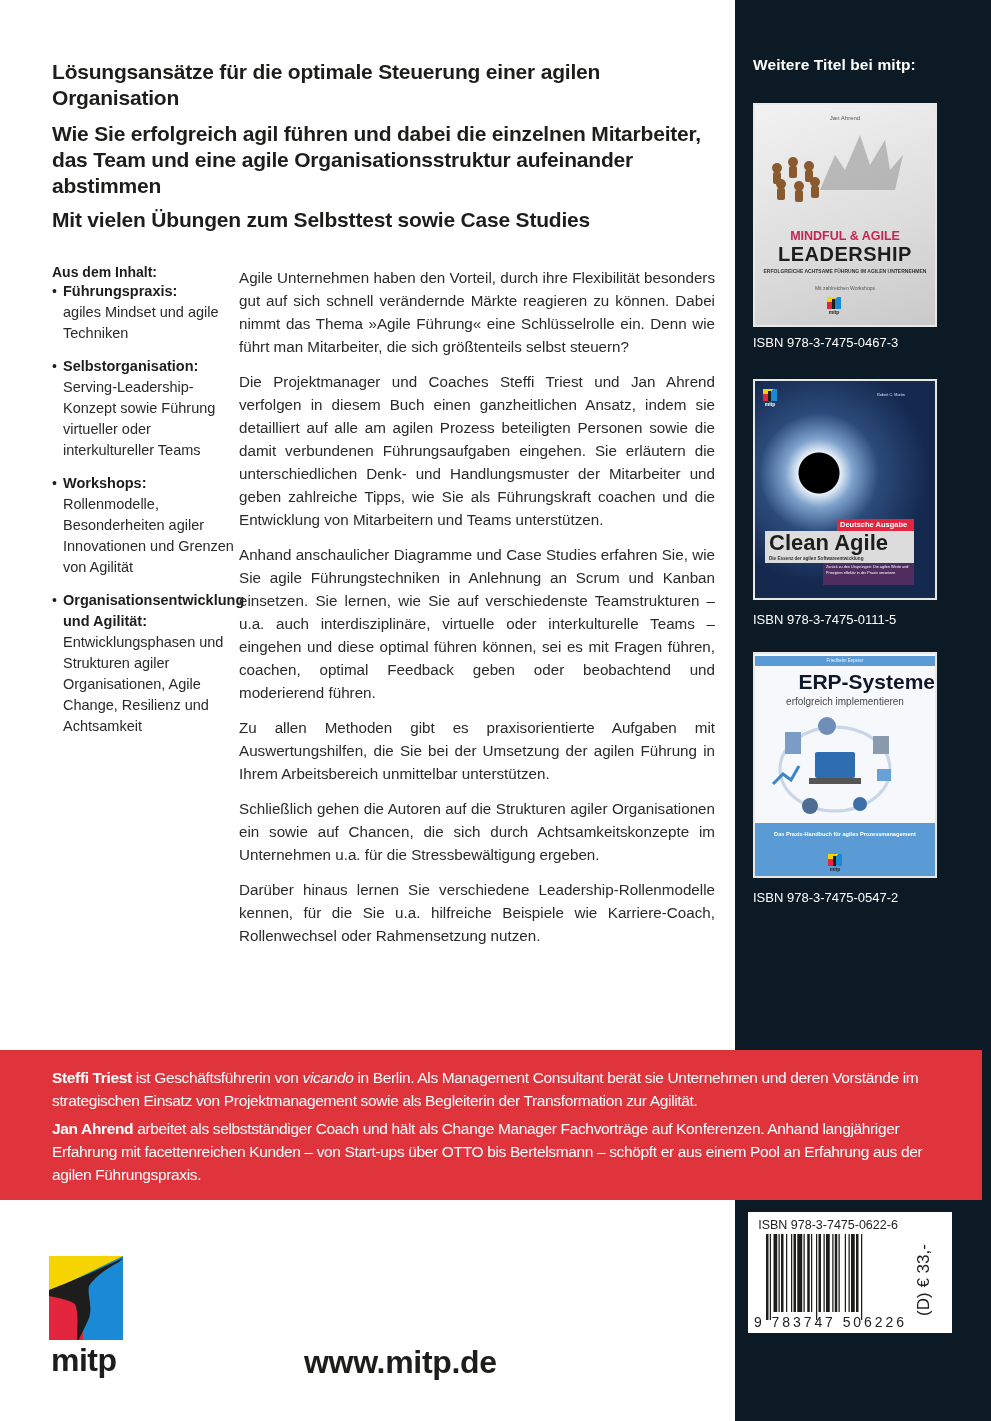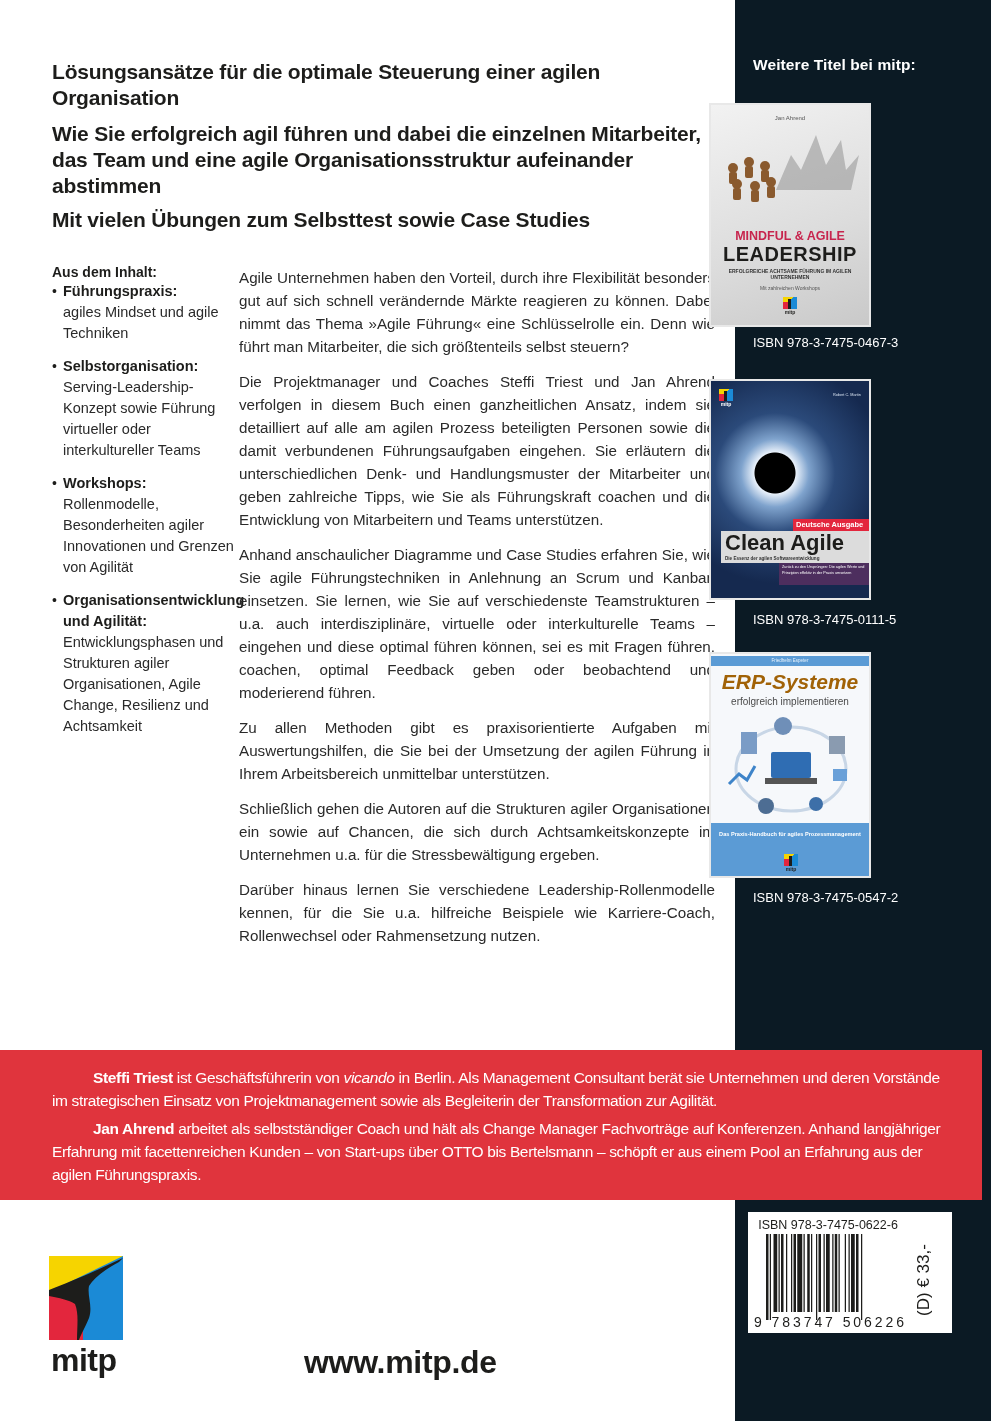--- a/index.html
+++ b/index.html
@@ -2,21 +2,21 @@
 <html><head>
 <meta charset="utf-8">
 <style>
   * { box-sizing: border-box; margin: 0; padding: 0; }
   html, body { width: 991px; height: 1421px; background: #ffffff; overflow: hidden; }
   body { position: relative; font-family: "DejaVu Sans", sans-serif; color: #1d1d1b; }
 
   .sidebar { position: absolute; left: 735px; top: 0; width: 256px; height: 1421px; background: #0b1a24; }
   .sidebar-heading { position: absolute; left: 753px; top: 56px; color: #ffffff; font-size: 15.5px; font-weight: bold; font-family: "Liberation Sans", sans-serif; letter-spacing: 0.1px; }
 
-  .book { position: absolute; left: 709px; width: 162px; border: 2px solid #e8e8e8; overflow: hidden; }
+  .book { position: absolute; left: 753px; width: 184px; border: 2px solid #e8e8e8; overflow: hidden; }
   .isbn { position: absolute; left: 753px; color: #ffffff; font-size: 13px; font-family: "Liberation Sans", sans-serif; }
 
   
   .b1 { top: 103px; height: 224px; background: linear-gradient(160deg, #f2f2f2 0%, #dcdcdc 60%, #c9c9c9 100%); }
   .b1 .author { position: absolute; top: 10px; width: 100%; text-align: center; font-size: 6px; color: #555; font-family: "Liberation Sans", sans-serif; }
   .b1 .pawns { position: absolute; left: 10px; top: 45px; width: 80px; height: 55px; }
   .b1 .shadow { position: absolute; left: 60px; top: 20px; width: 90px; height: 70px; }
   .b1 .t1 { position: absolute; top: 124px; width: 100%; text-align: center; font-size: 12.5px; color: #c7254e; font-weight: bold; font-family: "Liberation Sans", sans-serif; }
   .b1 .t2 { position: absolute; top: 138px; width: 100%; text-align: center; font-size: 20px; color: #1d1d1b; font-weight: bold; font-family: "Liberation Sans", sans-serif; letter-spacing: 0.5px; }
   .b1 .t3 { position: absolute; top: 163px; width: 100%; text-align: center; font-size: 5px; color: #333; font-weight: bold; line-height: 6px; font-family: "Liberation Sans", sans-serif; }
@@ -35,21 +35,21 @@
   .b2 .authors { position: absolute; left: 122px; top: 12px; font-size: 3.8px; line-height: 5px; color: #d7e2f0; font-family: "Liberation Sans", sans-serif; }
   .b2 .edition { position: absolute; left: 82px; top: 138px; width: 77px; height: 12px; background: #e3263d; color: #fff; font-size: 7.5px; font-weight: bold; padding-left: 3px; line-height: 12px; font-family: "Liberation Sans", sans-serif; }
   .b2 .band { position: absolute; left: 10px; top: 150px; width: 149px; height: 32px; background: #dcdcdc; }
   .b2 .t1 { position: absolute; left: 14px; top: 149px; font-size: 22px; font-weight: bold; color: #1d1d1b; font-family: "Liberation Sans", sans-serif; }
   .b2 .t2 { position: absolute; left: 14px; top: 175px; font-size: 4.6px; font-weight: bold; color: #333; font-family: "Liberation Sans", sans-serif; }
   .b2 .purple { position: absolute; left: 68px; top: 182px; width: 91px; height: 22px; background: #4d2e5e; color: #fff; font-size: 3.8px; line-height: 5.5px; padding: 2px 3px; font-family: "Liberation Sans", sans-serif; }
 
   
   .b3 { top: 652px; height: 226px; background: #f6f8fb; }
   .b3 .topbar { position: absolute; left: 0; top: 2px; width: 100%; height: 10px; background: #5b9bd5; color: #e9f3fc; font-size: 4.5px; text-align: center; line-height: 10px; font-family: "Liberation Sans", sans-serif; }
-  .b3 .t1 { position: absolute; top: 16px; width: 100%; text-align: center; font-size: 21px; font-weight: bold; color: #a16207; font-family: "Liberation Sans", sans-serif; font-style: italic; }
+  .b3 .t1 { position: absolute; top: 16px; width: 100%; text-align: right; font-size: 21px; font-weight: bold; color: #0f172a; font-family: "Liberation Sans", sans-serif; }
   .b3 .t2 { position: absolute; top: 42px; width: 100%; text-align: center; font-size: 10px; font-weight: normal; color: #4a4a4a; font-family: "Liberation Sans", sans-serif; }
   .b3 .diagram { position: absolute; left: 10px; top: 60px; width: 140px; height: 110px; }
   .b3 .bottom { position: absolute; left: 0; bottom: 0; width: 100%; height: 53px; background: #5b9bd5; }
   .b3 .sub { position: absolute; top: 177px; width: 100%; text-align: center; font-size: 5.6px; line-height: 7px; color: #fff; font-weight: bold; font-family: "Liberation Sans", sans-serif; }
   .b3 .mini-logo { left: 73px; top: 200px; }
 
   
   .headline { position: absolute; left: 52px; width: 680px; font-family: "Liberation Sans", sans-serif; font-weight: bold; color: #1d1d1b; font-size: 21px; line-height: 26px; letter-spacing: -0.2px; }
   .h1 { top: 59px; }
   .h2 { top: 121px; }
@@ -62,21 +62,21 @@
   .toc-item .lab { font-weight: bold; font-size: 14.5px; line-height: 21px; display: block; }
   .toc-item .desc { font-size: 14.5px; line-height: 21px; display: block; color: #2a2a2a; }
 
   .body-text { position: absolute; left: 239px; top: 266px; width: 476px; font-family: "Liberation Sans", sans-serif; font-size: 15.2px; line-height: 23px; color: #2a2a2a; text-align: justify; }
   .body-text p { margin-bottom: 12px; hyphens: manual; }
 
   .red-band { position: absolute; left: 0; top: 1050px; width: 982px; height: 150px; background: #e0343d; }
   .bio { position: absolute; left: 52px; width: 900px; color: #ffffff; font-family: "Liberation Sans", sans-serif; font-size: 15.5px; line-height: 23px; letter-spacing: -0.35px; }
   .bio1 { top: 1066px; }
   .bio2 { top: 1117px; }
-  .bio b { font-weight: bold; margin-left: 41px; }
+  .bio b { font-weight: bold; }
   .bio i { font-style: italic; }
 
   .logo { position: absolute; left: 49px; top: 1256px; width: 74px; height: 84px; }
   .logo-text { position: absolute; left: 51px; top: 1342px; font-family: "Liberation Sans", sans-serif; font-weight: bold; font-size: 32px; color: #1d1d1b; letter-spacing: -0.5px; }
   .website { position: absolute; left: 304px; top: 1344px; font-family: "Liberation Sans", sans-serif; font-weight: bold; font-size: 32px; color: #1d1d1b; letter-spacing: -0.3px; }
 
   .barcode-box { position: absolute; left: 748px; top: 1212px; width: 204px; height: 121px; background: #ffffff; }
   .barcode-isbn { position: absolute; left: 0; top: 6px; width: 160px; text-align: center; font-family: "Liberation Sans", sans-serif; font-size: 12.5px; color: #1d1d1b; }
   .barcode-svg { position: absolute; left: 6px; top: 22px; width: 156px; height: 95px; }
   .price { position: absolute; left: 166px; top: 58px; transform: rotate(-90deg); transform-origin: center; font-family: "Liberation Sans", sans-serif; font-size: 17px; color: #1d1d1b; white-space: nowrap; width: 80px; margin-left: -30px; text-align: center; }

